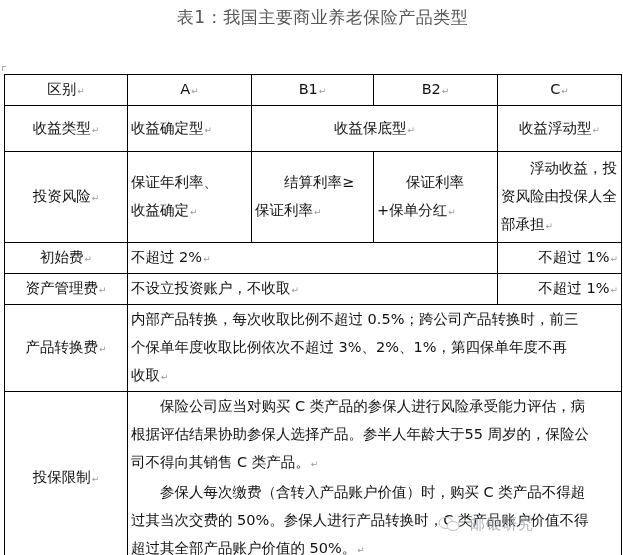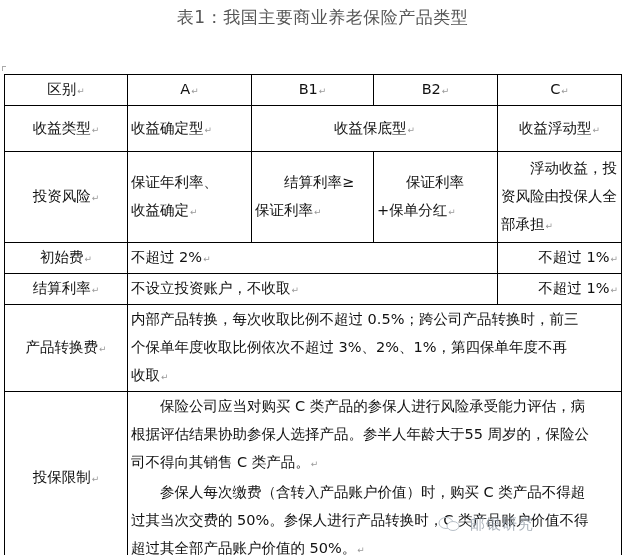--- a/index.html
+++ b/index.html
@@ -63,21 +63,21 @@
   </tr>
 
 
   <tr style="height:22px">
     <td class="c"><span>初始费</span><span class="mk">↵</span></td>
     <td colspan="3" class="l"><span>不超过 2%</span><span class="mk">↵</span></td>
     <td class="r"><span>不超过 1%</span><span class="mk">↵</span></td>
   </tr>
 
   <tr style="height:22px">
-    <td class="c"><span>结算利率</span><span class="mk">↵</span></td>
+    <td class="c"><span>资产管理费</span><span class="mk">↵</span></td>
     <td colspan="3" class="l"><span>不设立投资账户，不收取</span><span class="mk">↵</span></td>
     <td class="r"><span>不超过 1%</span><span class="mk">↵</span></td>
   </tr>
 
   <tr style="height:68px">
     <td class="c"><span>产品转换费</span><span class="mk">↵</span></td>
     <td colspan="4" class="l" style="padding-right:40px"><span>内部产品转换，每次收取比例不超过 0.5%；跨公司产品转换时，前三个保单年度收取比例依次不超过 3%、2%、1%，第四保单年度不再收取</span><span class="mk">↵</span></td>
   </tr>
 
   <tr style="height:138px">

